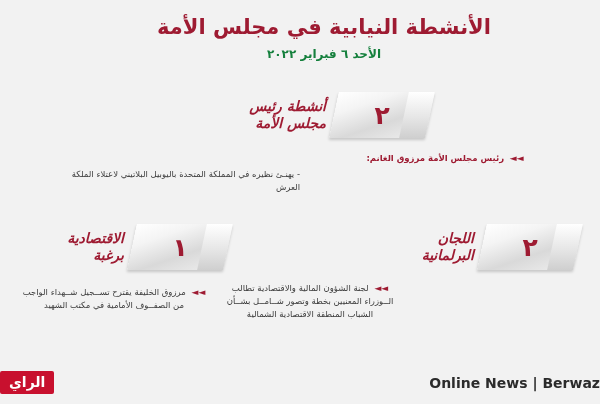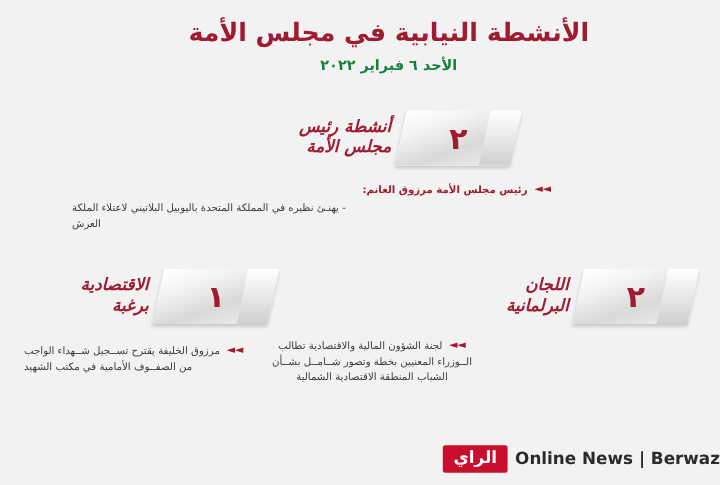--- a/index.html
+++ b/index.html
@@ -96,21 +96,21 @@
     padding: 0 8px;
     white-space: pre-line;
     font-style: italic;
   }
 
   
   .bullets {
     color: #3c3c3c;
     font-size: 8.5px;
     line-height: 13px;
-    text-align: left;
+    text-align: center;
   }
   .bullet-line {
     margin-bottom: 2px;
   }
   .lead {
     color: #9e1b32;
     font-weight: bold;
   }
   .marker {
     display: inline-block;
@@ -126,21 +126,21 @@
     position: absolute;
     top: 152px;
     right: 12px;
     width: 286px;
   }
   #speaker-body2 {
     position: absolute;
     top: 168px;
     right: 300px;
     width: 240px;
-    text-align: left;
+    text-align: right;
   }
 
   #sec-committees { top: 224px; right: 22px; width: 230px; }
   #committees-body {
     position: absolute;
     top: 282px;
     right: 14px;
     width: 175px;
   }
 
@@ -162,21 +162,21 @@
 
   
   .footer {
     position: absolute;
     bottom: 10px;
     left: 0;
     width: 600px;
     display: flex;
     flex-direction: row-reverse;
     align-items: center;
-    justify-content: flex-end;
+    justify-content: space-between;
     gap: 6px;
   }
   .logo-badge {
     background: #c8102e;
     color: #ffffff;
     font-size: 14px;
     font-weight: bold;
     padding: 3px 9px 4px 9px;
     border-radius: 2px;
     letter-spacing: -1px;

